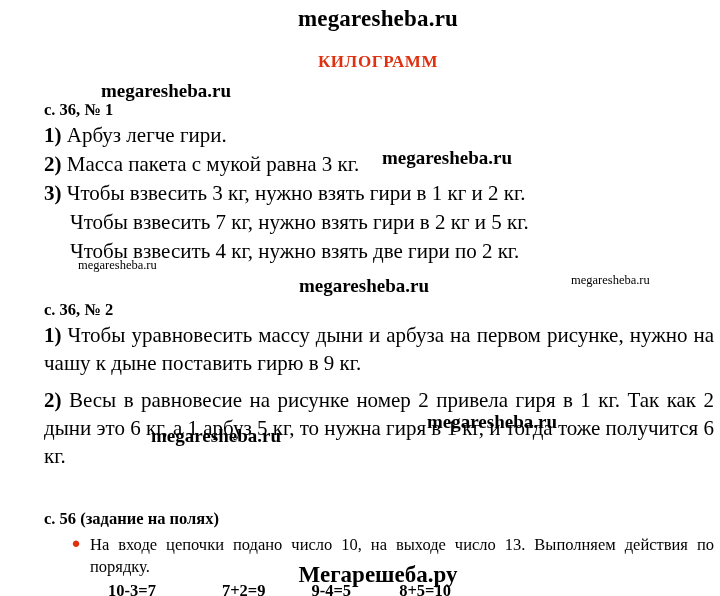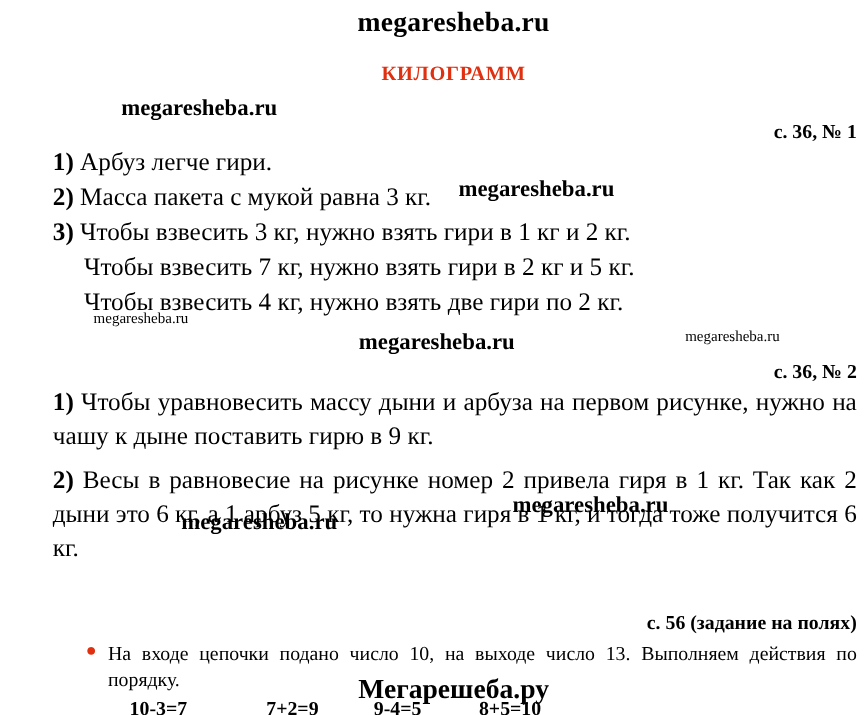--- a/index.html
+++ b/index.html
@@ -58,21 +58,20 @@
   .content {
     position: absolute;
     top: 100px;
     left: 26px;
     width: 670px;
   }
   .task-head {
     font-weight: bold;
     font-size: 16.5px;
     margin: 0 0 2px 0;
-    text-align: right;
   }
   .line {
     font-size: 21px;
     line-height: 1.33;
     margin: 0 0 1px 0;
   }
   .num {
     font-weight: bold;
   }
   .indent {

